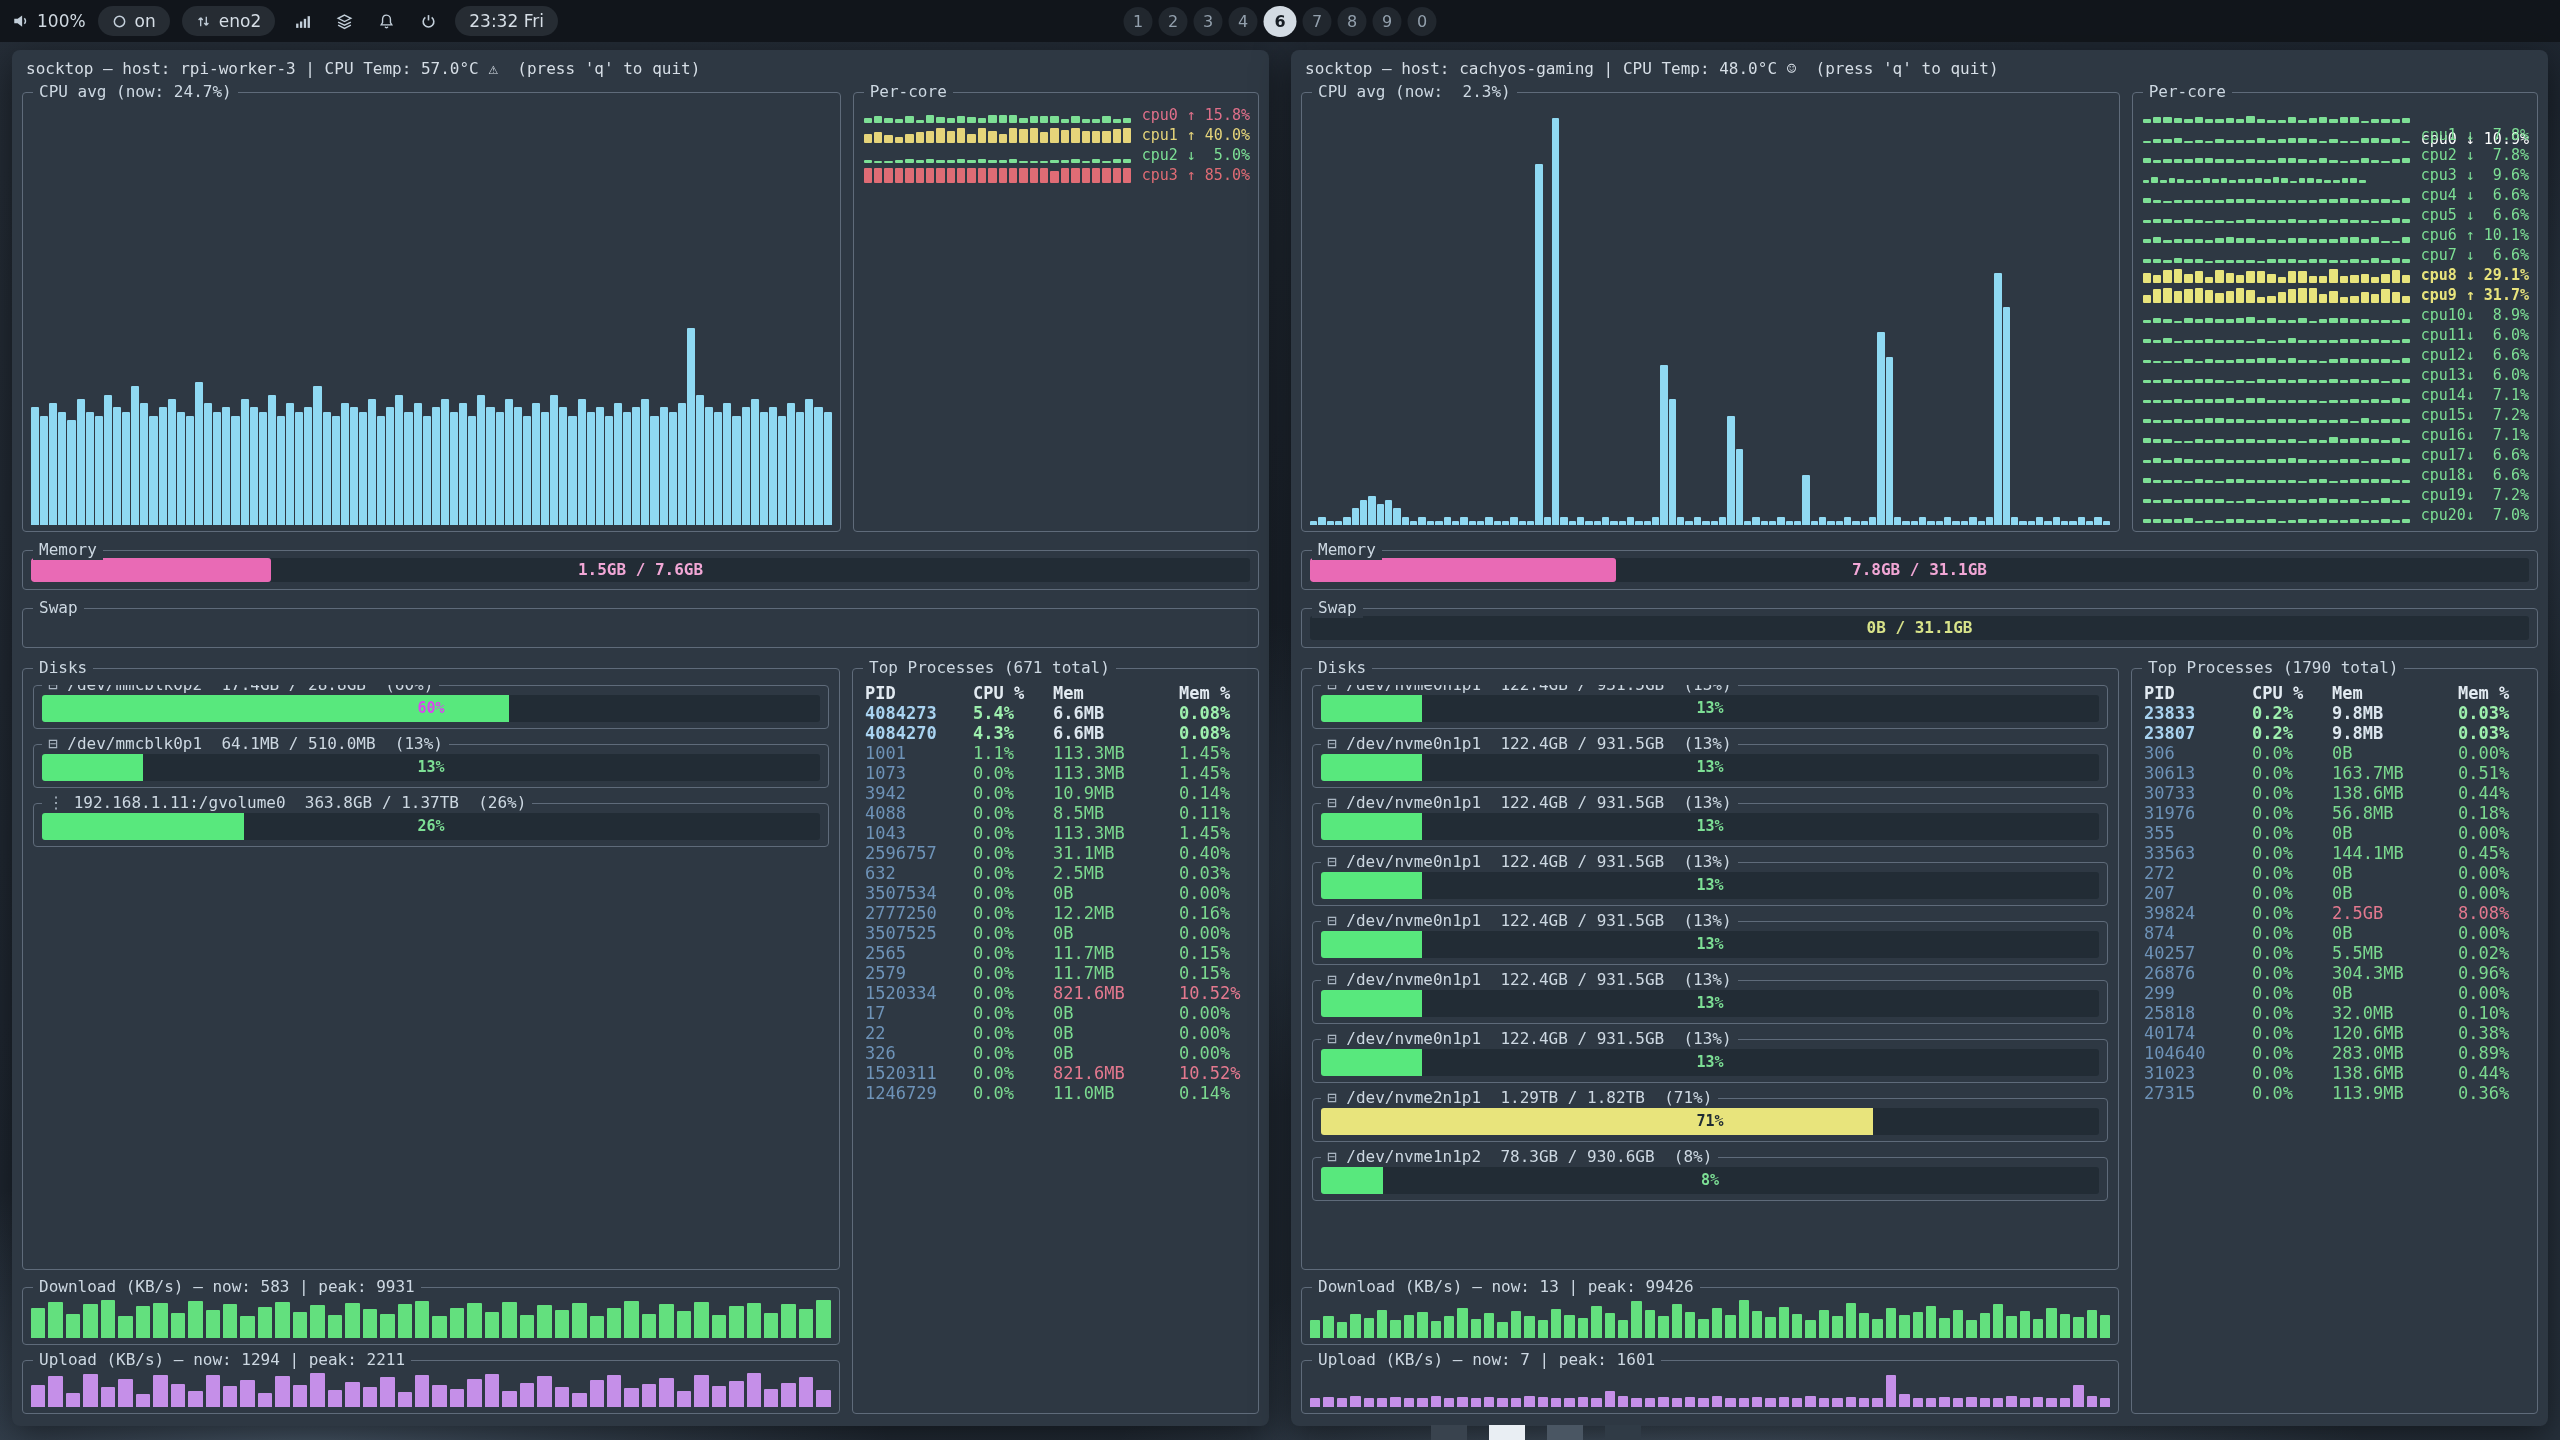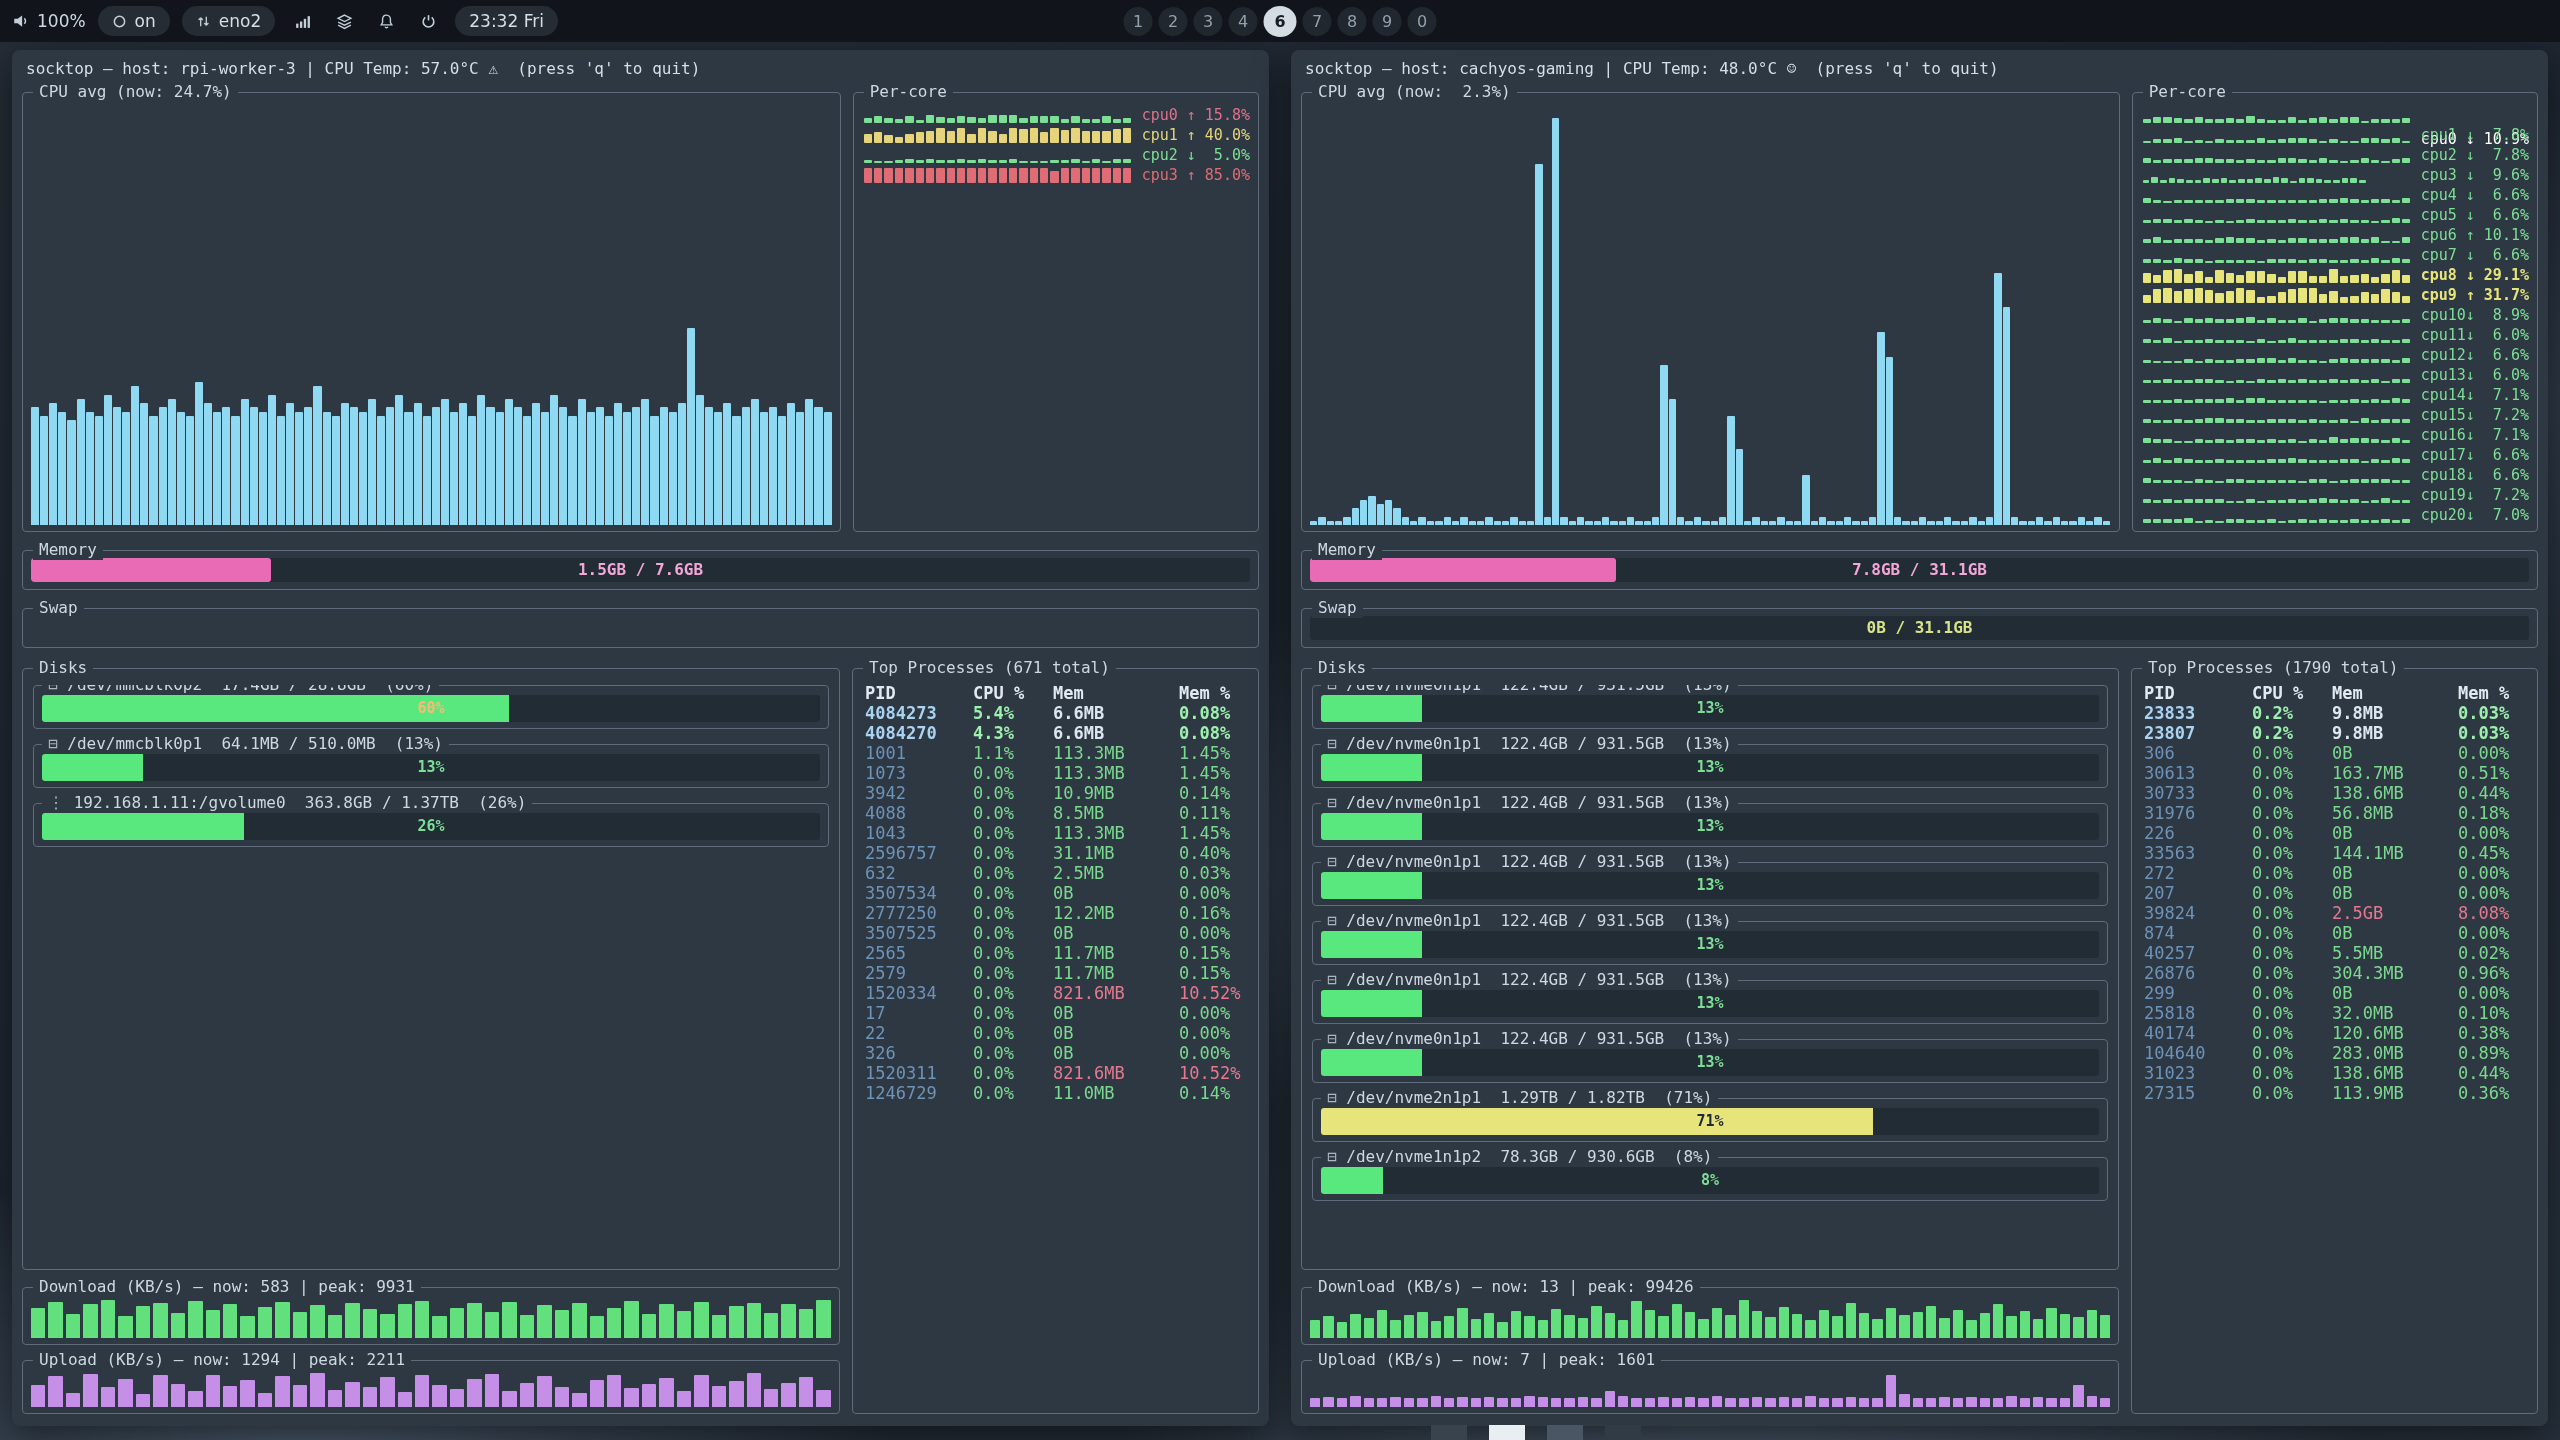--- a/index.html
+++ b/index.html
@@ -408,21 +408,21 @@
     </div>
     <div class="row2">
       <div class="col-left">
         <div class="panel disks-panel">
           <span class="legend">Disks</span>
           <div class="disk-list">
               <div class="disk">
                 <span class="legend dleg"><span class="dicon">⊟</span> /dev/mmcblk0p2  17.4GB / 28.8GB  (60%)</span>
                 <div class="dgauge">
                   <div class="dfill" style="width: 60%; background: rgb(88, 232, 125);"></div>
-                  <span class="dtext" style="color: #fdba74;">60%</span>
+                  <span class="dtext" style="color: #d946ef;">60%</span>
                 </div>
               </div>
               <div class="disk">
                 <span class="legend dleg"><span class="dicon">⊟</span> /dev/mmcblk0p1  64.1MB / 510.0MB  (13%)</span>
                 <div class="dgauge">
                   <div class="dfill" style="width: 13%; background: rgb(88, 232, 125);"></div>
                   <span class="dtext" style="color: rgb(125, 223, 149);">13%</span>
                 </div>
               </div>
               <div class="disk">
@@ -1545,21 +1545,21 @@
       <div class="panel proc-panel">
         <span class="legend">Top Processes (1790 total)</span>
         <div class="proc-table">
             <div class="prow phead"><span>PID</span><span>CPU %</span><span>Mem</span><span>Mem %</span></div>
             <div class="prow bright"><span class="c0">23833</span><span class="c1">0.2%</span><span class="c2">9.8MB</span><span class="c3">0.03%</span></div>
             <div class="prow bright"><span class="c0">23807</span><span class="c1">0.2%</span><span class="c2">9.8MB</span><span class="c3">0.03%</span></div>
             <div class="prow"><span class="c0">306</span><span class="c1">0.0%</span><span class="c2">0B</span><span class="c3">0.00%</span></div>
             <div class="prow"><span class="c0">30613</span><span class="c1">0.0%</span><span class="c2">163.7MB</span><span class="c3">0.51%</span></div>
             <div class="prow"><span class="c0">30733</span><span class="c1">0.0%</span><span class="c2">138.6MB</span><span class="c3">0.44%</span></div>
             <div class="prow"><span class="c0">31976</span><span class="c1">0.0%</span><span class="c2">56.8MB</span><span class="c3">0.18%</span></div>
-            <div class="prow"><span class="c0">226</span><span class="c1">0.0%</span><span class="c2">0B</span><span class="c3">0.00%</span></div>
+            <div class="prow"><span class="c0">355</span><span class="c1">0.0%</span><span class="c2">0B</span><span class="c3">0.00%</span></div>
             <div class="prow"><span class="c0">33563</span><span class="c1">0.0%</span><span class="c2">144.1MB</span><span class="c3">0.45%</span></div>
             <div class="prow"><span class="c0">272</span><span class="c1">0.0%</span><span class="c2">0B</span><span class="c3">0.00%</span></div>
             <div class="prow"><span class="c0">207</span><span class="c1">0.0%</span><span class="c2">0B</span><span class="c3">0.00%</span></div>
             <div class="prow hot"><span class="c0">39824</span><span class="c1">0.0%</span><span class="c2">2.5GB</span><span class="c3">8.08%</span></div>
             <div class="prow"><span class="c0">874</span><span class="c1">0.0%</span><span class="c2">0B</span><span class="c3">0.00%</span></div>
             <div class="prow"><span class="c0">40257</span><span class="c1">0.0%</span><span class="c2">5.5MB</span><span class="c3">0.02%</span></div>
             <div class="prow"><span class="c0">26876</span><span class="c1">0.0%</span><span class="c2">304.3MB</span><span class="c3">0.96%</span></div>
             <div class="prow"><span class="c0">299</span><span class="c1">0.0%</span><span class="c2">0B</span><span class="c3">0.00%</span></div>
             <div class="prow"><span class="c0">25818</span><span class="c1">0.0%</span><span class="c2">32.0MB</span><span class="c3">0.10%</span></div>
             <div class="prow"><span class="c0">40174</span><span class="c1">0.0%</span><span class="c2">120.6MB</span><span class="c3">0.38%</span></div>

